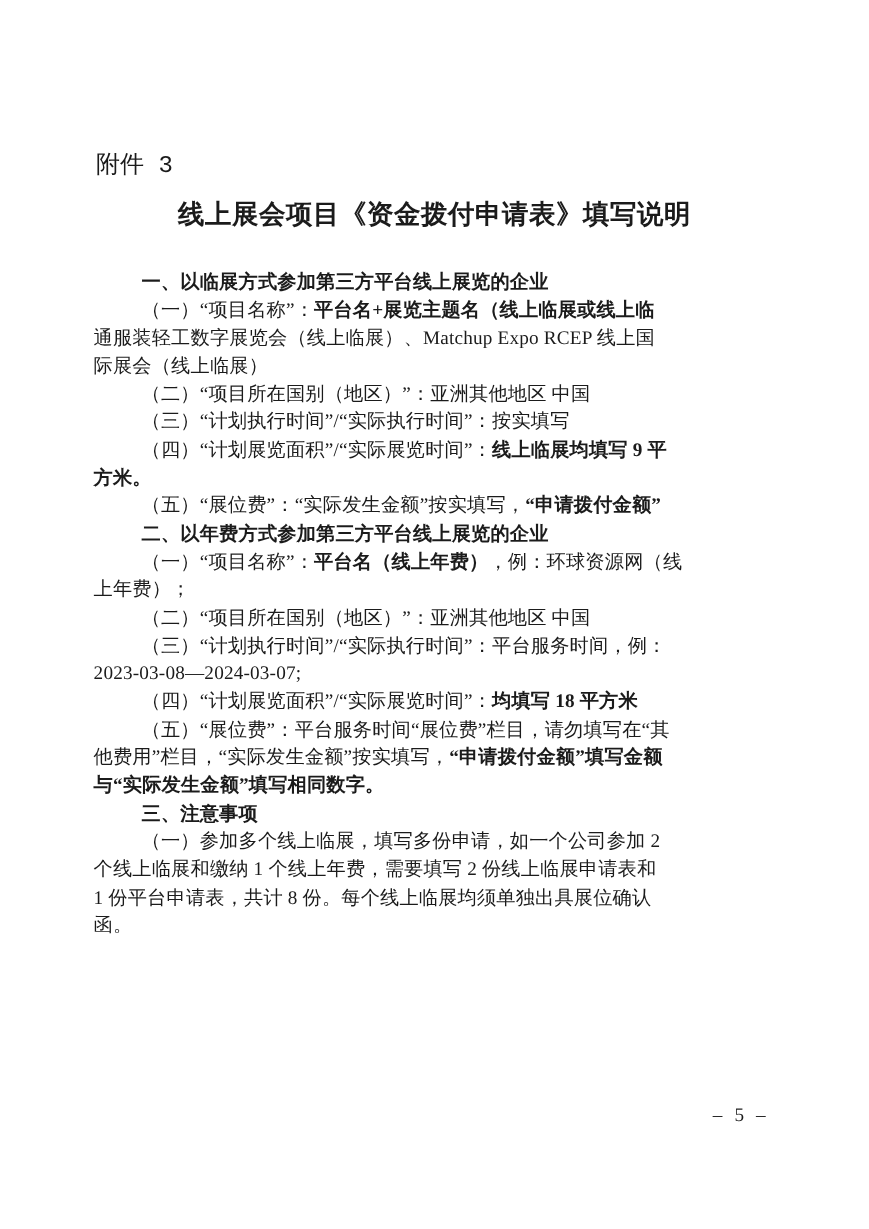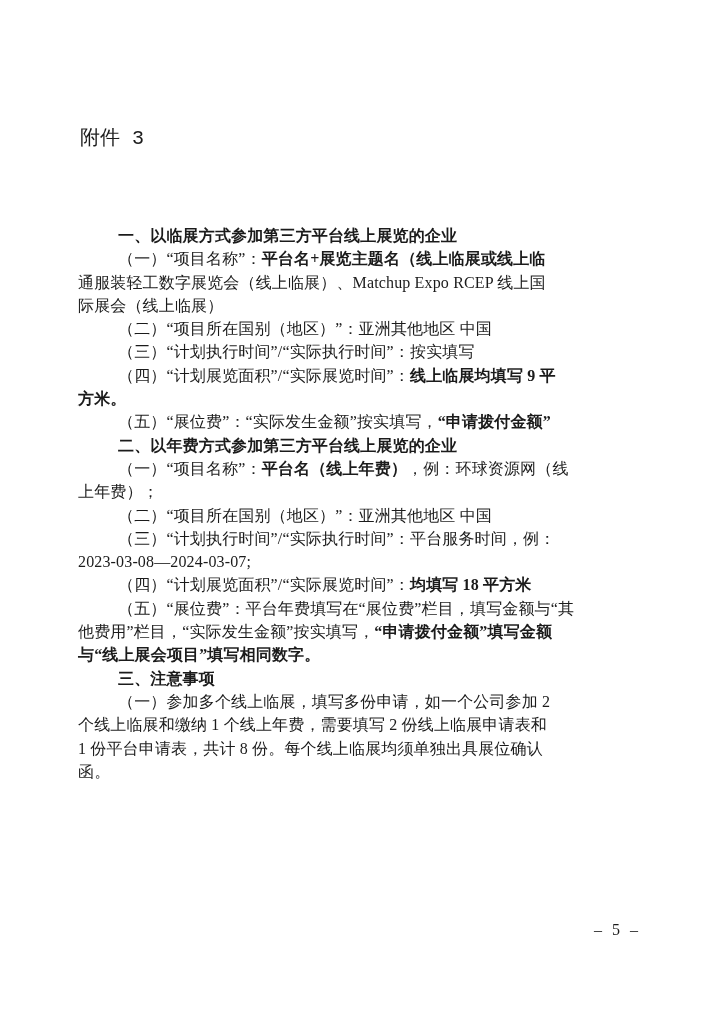--- a/index.html
+++ b/index.html
@@ -64,41 +64,42 @@
     letter-spacing: 3px;
     white-space: pre;
   }
 </style>
 </head>
 <body>
 
 <div class="page">
   <div class="attachment-label">附件 3</div>
 
+  <div class="doc-title">线上展会项目《资金拨付申请表》填写说明</div>
 
   <div class="content">
       <div class="line indent"><span class="seg bold">一、以临展方式参加第三方平台线上展览的企业</span></div>
       <div class="line indent"><span class="seg">（一）“项目名称”：</span><span class="seg bold">平台名+展览主题名（线上临展或线上临</span></div>
       <div class="line"><span class="seg">通服装轻工数字展览会（线上临展）、Matchup Expo RCEP 线上国</span></div>
       <div class="line"><span class="seg">际展会（线上临展）</span></div>
       <div class="line indent"><span class="seg">（二）“项目所在国别（地区）”：亚洲其他地区 中国</span></div>
       <div class="line indent"><span class="seg">（三）“计划执行时间”/“实际执行时间”：按实填写</span></div>
       <div class="line indent"><span class="seg">（四）“计划展览面积”/“实际展览时间”：</span><span class="seg bold">线上临展均填写 9 平</span></div>
       <div class="line"><span class="seg bold">方米。</span></div>
       <div class="line indent"><span class="seg">（五）“展位费”：“实际发生金额”按实填写，</span><span class="seg bold">“申请拨付金额”</span></div>
       <div class="line indent"><span class="seg bold">二、以年费方式参加第三方平台线上展览的企业</span></div>
       <div class="line indent"><span class="seg">（一）“项目名称”：</span><span class="seg bold">平台名（线上年费）</span><span class="seg">，例：环球资源网（线</span></div>
       <div class="line"><span class="seg">上年费）；</span></div>
       <div class="line indent"><span class="seg">（二）“项目所在国别（地区）”：亚洲其他地区 中国</span></div>
       <div class="line indent"><span class="seg">（三）“计划执行时间”/“实际执行时间”：平台服务时间，例：</span></div>
       <div class="line"><span class="seg">2023-03-08—2024-03-07;</span></div>
       <div class="line indent"><span class="seg">（四）“计划展览面积”/“实际展览时间”：</span><span class="seg bold">均填写 18 平方米</span></div>
-      <div class="line indent"><span class="seg">（五）“展位费”：平台年费填写在“展位费”栏目，填写金额与“其</span></div>
+      <div class="line indent"><span class="seg">（五）“展位费”：平台服务时间“展位费”栏目，请勿填写在“其</span></div>
       <div class="line"><span class="seg">他费用”栏目，“实际发生金额”按实填写，</span><span class="seg bold">“申请拨付金额”填写金额</span></div>
-      <div class="line"><span class="seg bold">与“线上展会项目”填写相同数字。</span></div>
+      <div class="line"><span class="seg bold">与“实际发生金额”填写相同数字。</span></div>
       <div class="line indent"><span class="seg bold">三、注意事项</span></div>
       <div class="line indent"><span class="seg">（一）参加多个线上临展，填写多份申请，如一个公司参加 2</span></div>
       <div class="line"><span class="seg">个线上临展和缴纳 1 个线上年费，需要填写 2 份线上临展申请表和</span></div>
       <div class="line"><span class="seg">1 份平台申请表，共计 8 份。每个线上临展均须单独出具展位确认</span></div>
       <div class="line"><span class="seg">函。</span></div>
     </div>
 
   <div class="page-number">– 5 –</div>
 </div>
 

